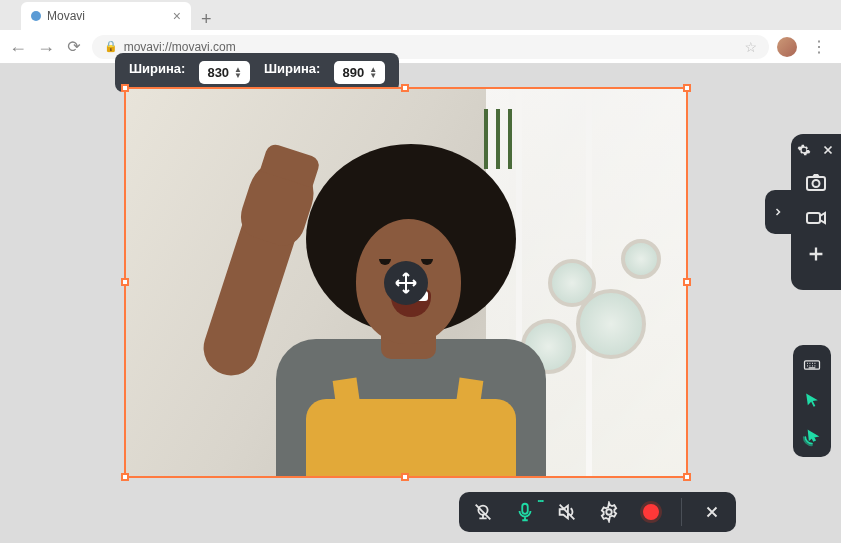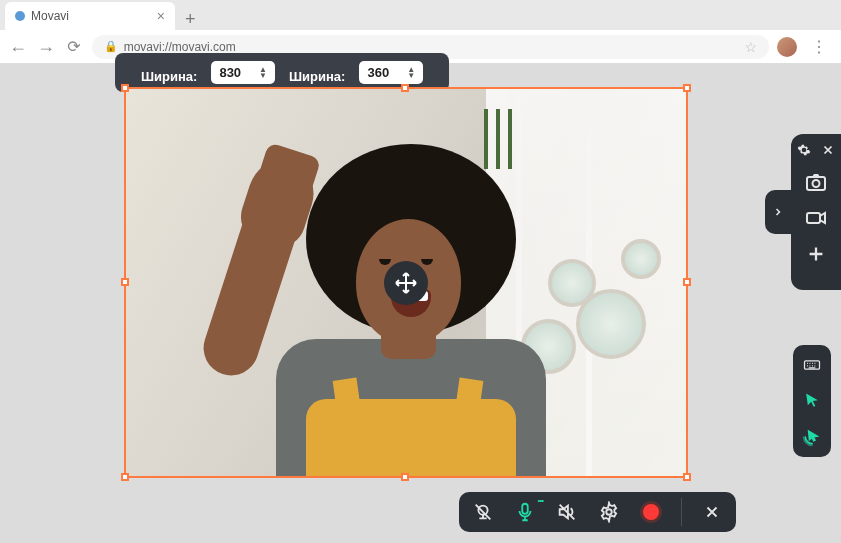--- a/index.html
+++ b/index.html
@@ -1,20 +1,20 @@
 <!DOCTYPE html>
 <html><head>
 <meta charset="utf-8">
 <style>
 * { box-sizing: border-box; margin: 0; padding: 0; }
 body { width: 841px; height: 543px; background: #dcdcdc; font-family: Arial, sans-serif; position: relative; overflow: hidden; }
 
 
 .browser-chrome { width: 841px; background: #fff; }
-.tab-bar { height: 30px; background: #e8e8e8; display: flex; align-items: flex-end; padding-left: 5px; }
+.tab-bar { height: 30px; background: #e8e8e8; display: flex; align-items: flex-end; padding-left: 21px; }
 .tab { background: #fff; height: 28px; min-width: 170px; border-radius: 6px 6px 0 0; display: flex; align-items: center; padding: 0 10px; font-size: 12px; color: #555; gap: 6px; }
 .tab-dot { width: 10px; height: 10px; background: #5b9bd5; border-radius: 50%; }
 .tab-close { margin-left: auto; color: #888; cursor: pointer; font-size: 14px; }
 .newtab { color: #777; padding: 0 10px; font-size: 18px; }
 .addr-bar { height: 34px; display: flex; align-items: center; padding: 0 8px; gap: 8px; border-bottom: 1px solid #ddd; }
 .nav-btn { color: #888; font-size: 18px; width: 20px; text-align: center; cursor: pointer; }
 .reload { font-size: 16px; }
 .url-field { flex: 1; height: 24px; background: #f5f5f5; border-radius: 12px; display: flex; align-items: center; padding: 0 12px; font-size: 12px; color: #666; gap: 6px; }
 .lock { color: #4caf50; font-size: 11px; }
 .star { color: #bbb; font-size: 14px; }
@@ -57,22 +57,22 @@
 .handle { position: absolute; width: 8px; height: 8px; background: #fff; border: 2px solid #ff7a3f; }
 .h-tl { left: -5px; top: -5px; } .h-tm { left: 50%; top: -5px; margin-left: -5px; } .h-tr { right: -5px; top: -5px; }
 .h-ml { left: -5px; top: 50%; margin-top: -5px; } .h-mr { right: -5px; top: 50%; margin-top: -5px; }
 .h-bl { left: -5px; bottom: -5px; } .h-bm { left: 50%; bottom: -5px; margin-left: -5px; } .h-br { right: -5px; bottom: -5px; }
 
 
 .move-badge { position: absolute; left: 50%; top: 50%; margin: -22px 0 0 -22px; width: 44px; height: 44px; border-radius: 50%; background: #2b2f36; display: flex; align-items: center; justify-content: center; cursor: move; }
 .move-badge svg { width: 24px; height: 24px; }
 
 
-.dim-bar { position: absolute; left: 115px; top: 53px; background: #3b4048; border-radius: 8px; padding: 8px 26px; display: flex; align-items: flex-end; gap: 14px; color: #fff; font-size: 13px; font-weight: bold; }
-.dim-field { background: #fff; color: #222; border-radius: 5px; padding: 4px 8px; display: flex; align-items: center; gap: 18px; }
+.dim-bar { position: absolute; left: 115px; top: 53px; background: #3b4048; border-radius: 8px; padding: 8px 14px; display: flex; align-items: flex-start; gap: 14px; color: #fff; font-size: 13px; font-weight: bold; }
+.dim-field { background: #fff; color: #222; border-radius: 5px; padding: 4px 8px; display: flex; align-items: center; gap: 5px; }
 .spin { display: flex; flex-direction: column; line-height: 6px; font-size: 8px; color: #555; }
 
 
 .side-panel { position: absolute; right: 0; top: 134px; width: 50px; height: 156px; background: #2b2f36; border-radius: 12px 0 0 12px; display: flex; flex-direction: column; align-items: center; padding: 8px 0; gap: 4px; }
 .side-panel .top-row { display: flex; gap: 8px; margin-bottom: 4px; }
 .side-icon { width: 32px; height: 32px; display: flex; align-items: center; justify-content: center; cursor: pointer; color: #e5e5e5; }
 .side-icon.sm { width: 16px; height: 16px; }
 .expand-tab { position: absolute; right: 50px; top: 190px; width: 26px; height: 44px; background: #2b2f36; border-radius: 10px 0 0 10px; display: flex; align-items: center; justify-content: center; color: #e5e5e5; cursor: pointer; }
 
 
@@ -119,21 +119,21 @@
   <span>Ширина:</span>
   <div class="dim-field">
     <span>830</span>
     <span class="spin">
         <span>▲</span>
         <span>▼</span>
       </span>
   </div>
   <span>Ширина:</span>
   <div class="dim-field">
-    <span>360</span>
+    <span>890</span>
     <span class="spin">
         <span>▲</span>
         <span>▼</span>
       </span>
   </div>
 </div>
 
 <div class="capture-area">
   <div class="room">
     <div class="window-frame">

